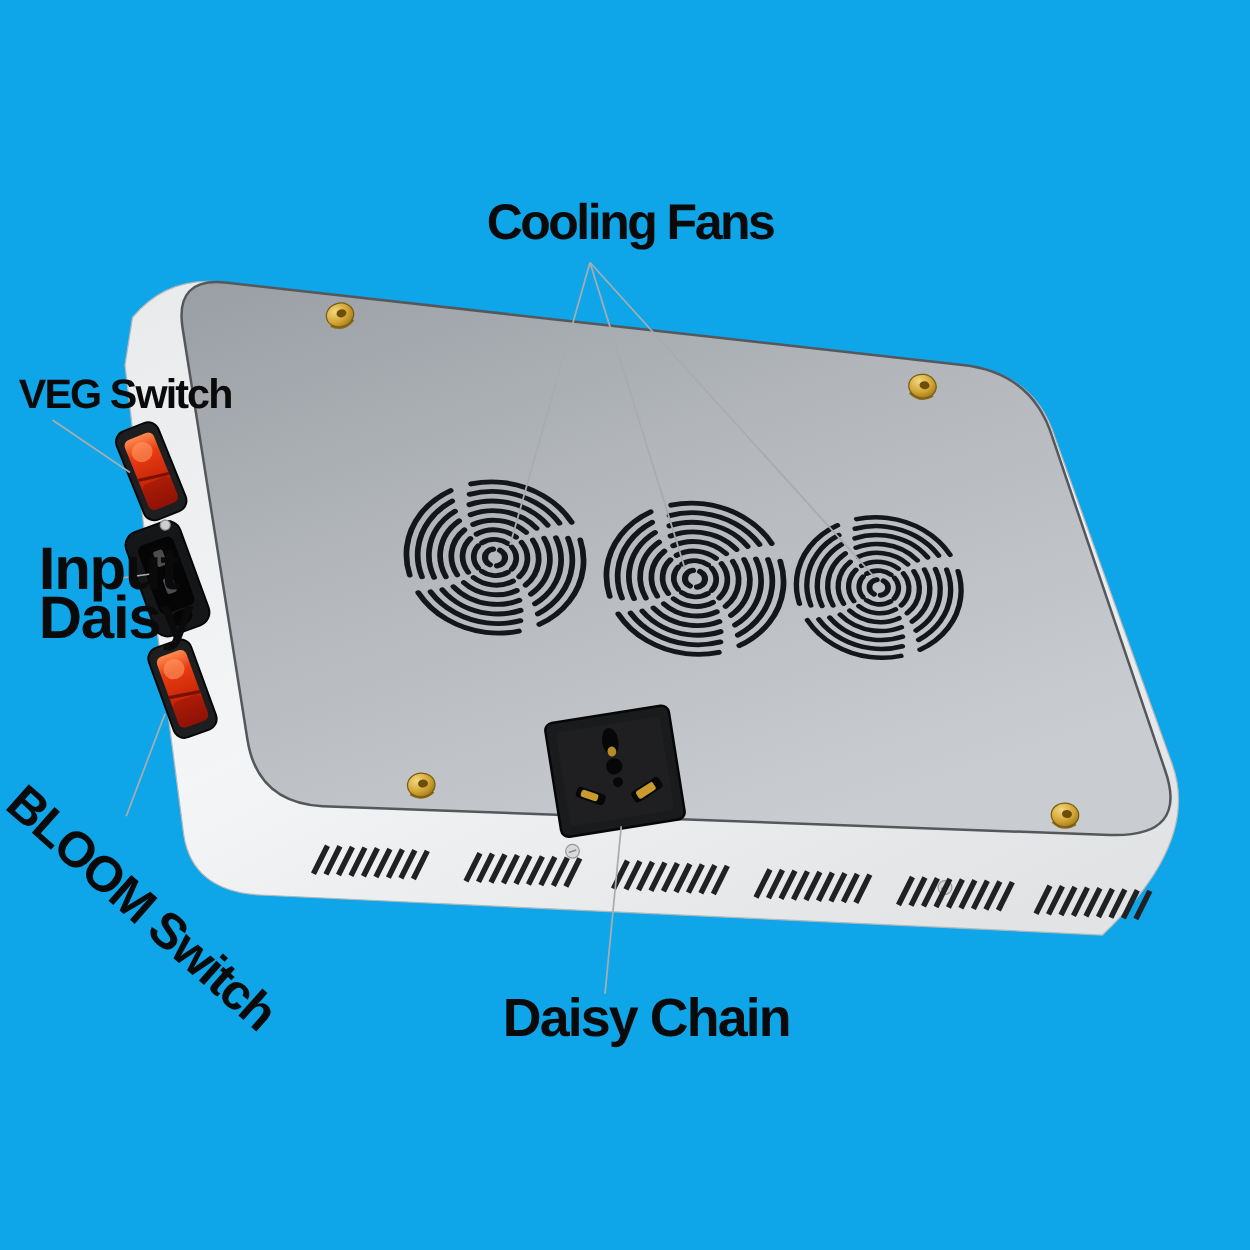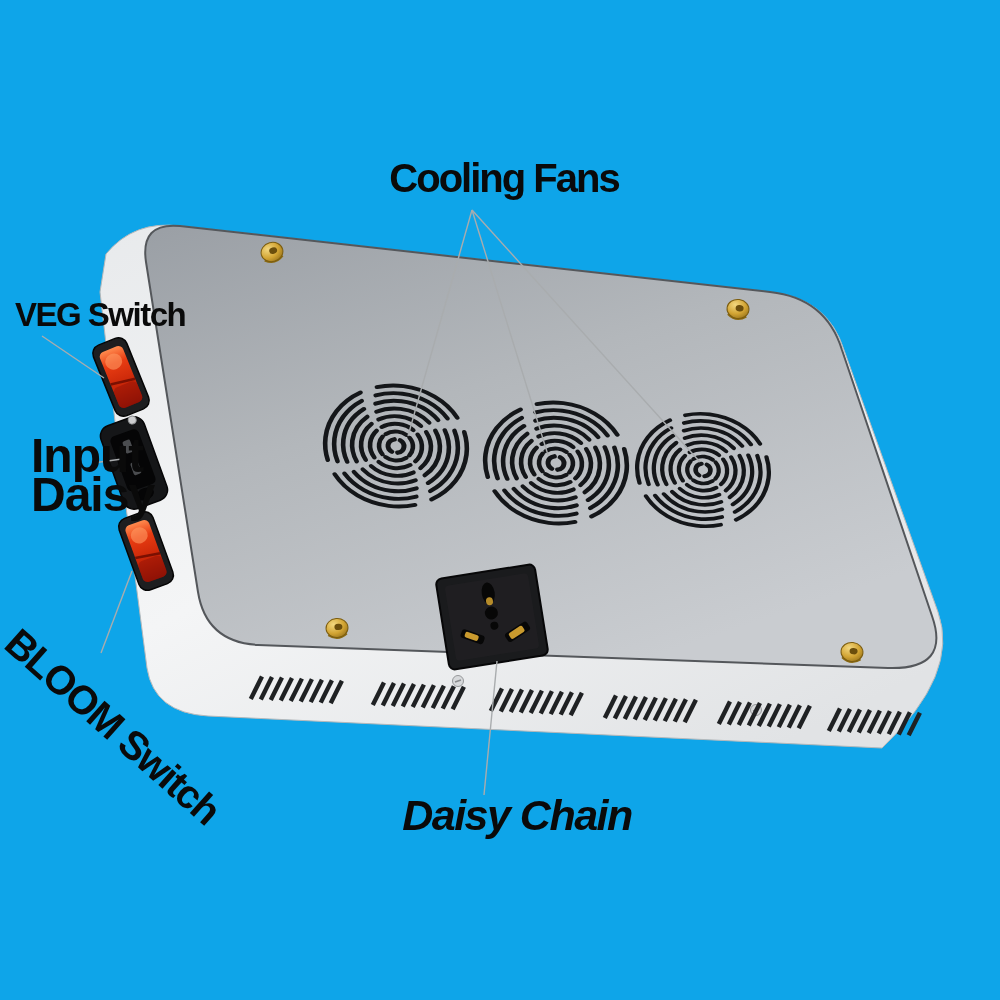--- a/index.html
+++ b/index.html
@@ -5,21 +5,21 @@
   html,body{margin:0;padding:0;background:#ffffff;}
   #stage{position:relative;width:1000px;height:1000px;background:#0ea5e9;overflow:hidden;
          font-family:"Liberation Sans","DejaVu Sans",sans-serif;}
   #device-svg{position:absolute;left:0;top:0;}
   .label{position:absolute;font-weight:700;color:#0a0a0a;user-select:none;}
   #lbl-cooling{left:378px;top:156px;width:252px;text-align:center;font-size:40px;letter-spacing:-2px;white-space:nowrap;}
   #lbl-veg{left:15px;top:296px;font-size:33px;letter-spacing:-1.5px;white-space:nowrap;}
   #lbl-input{left:6px;top:436px;font-size:48px;letter-spacing:-1px;line-height:39px;margin-left:25px;}
   #lbl-input span{display:block;}
   #lbl-bloom{left:26px;top:620px;font-size:40px;letter-spacing:-1.5px;transform:rotate(41.5deg);transform-origin:0 0;white-space:nowrap;}
-  #lbl-daisy{left:393px;top:791px;width:248px;text-align:center;font-size:43px;letter-spacing:-1.5px;white-space:nowrap;font-style:italic;}
+  #lbl-daisy{left:393px;top:791px;width:248px;text-align:center;font-size:43px;letter-spacing:-1.5px;white-space:nowrap;}
 </style>
 </head>
 <body>
 
 <div id="stage">
 
   <svg id="device-svg" width="1000" height="1000" viewBox="0 0 1000 1000">
     <defs>
       <linearGradient id="gTop" x1="0" y1="0" x2="0.6" y2="1">
         <stop offset="0" stop-color="#9a9fa5"></stop>

